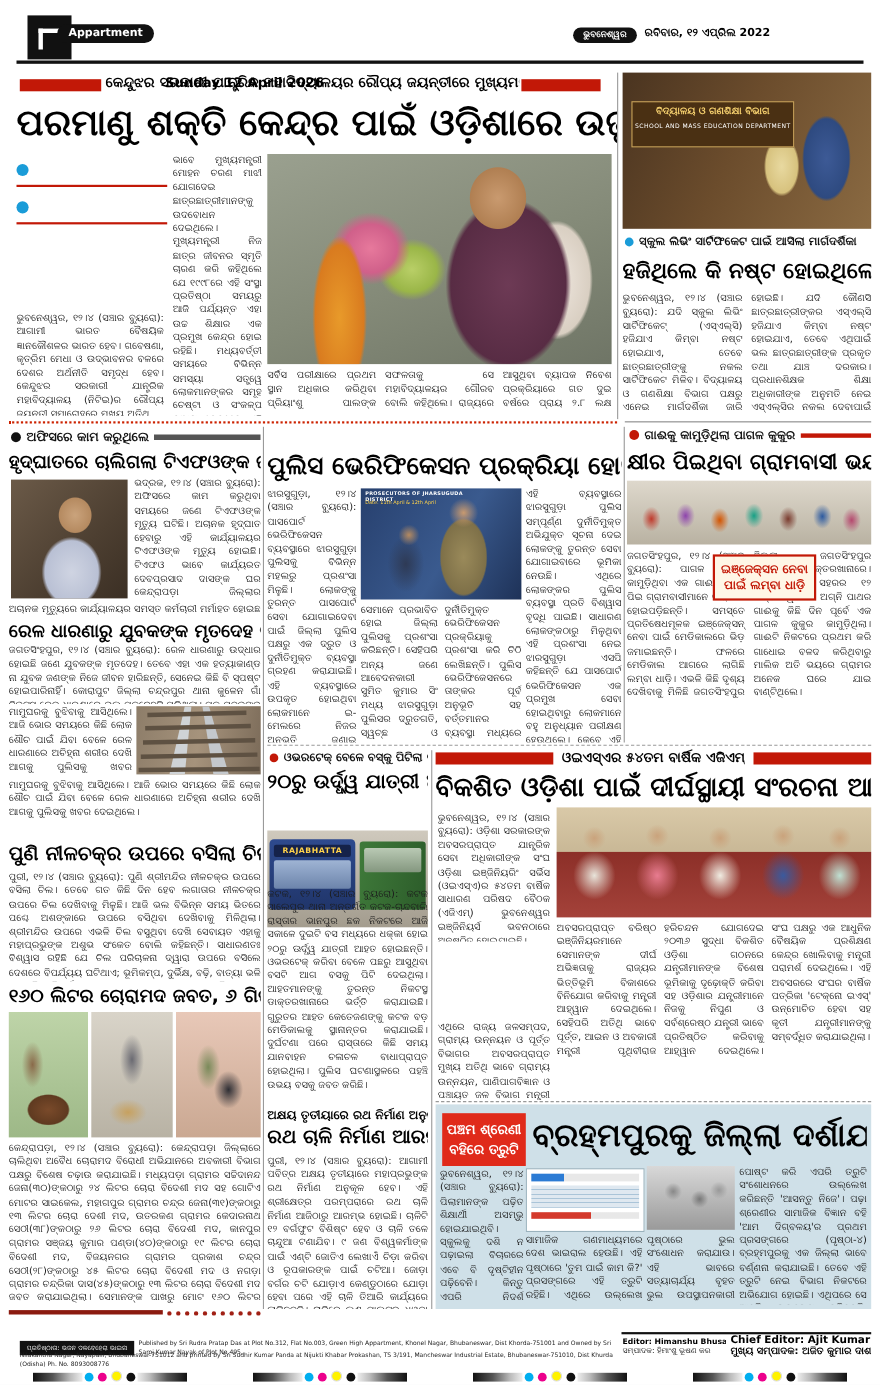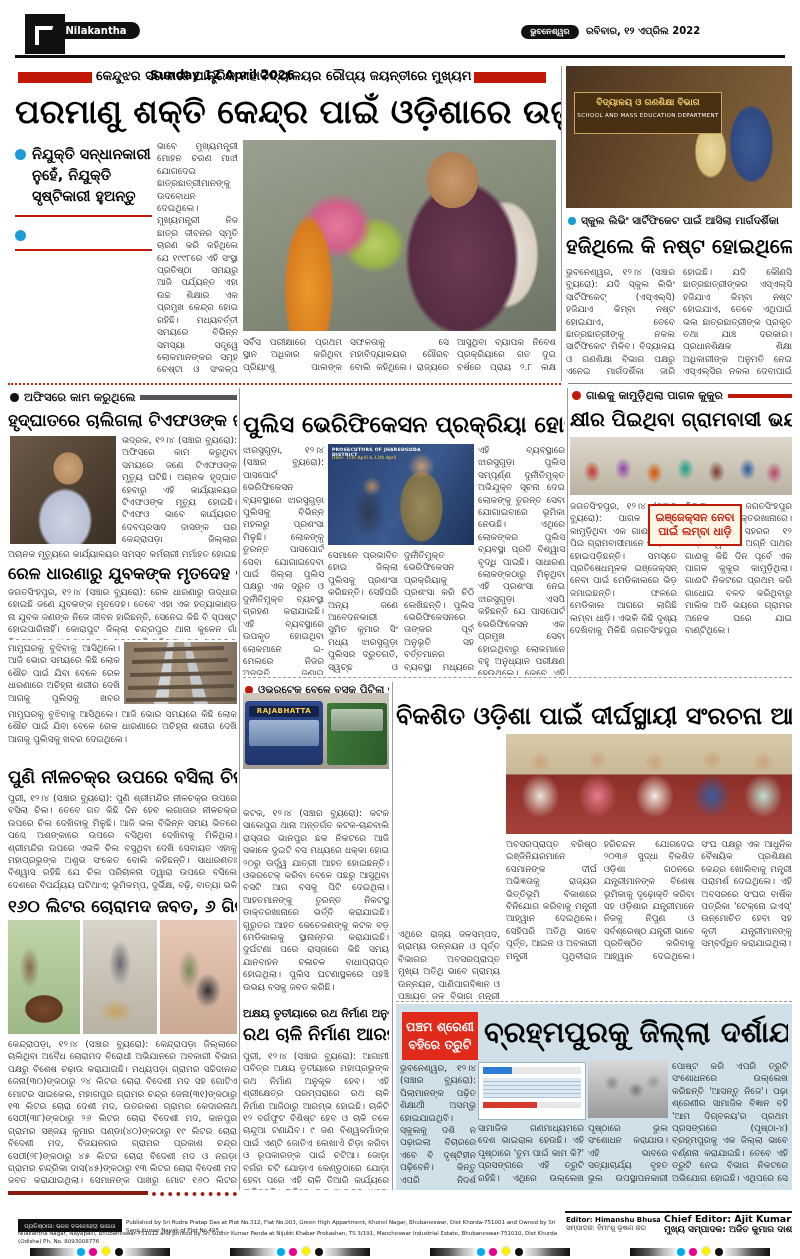--- a/index.html
+++ b/index.html
@@ -20,45 +20,45 @@
   .vr{background:#9a9a9a;width:1px;}
 </style>
 </head>
 <body>
 
 <div class="page">
 
   <div class="ab" style="left:25px;top:14px;width:40px;height:40px;background:#111;">
     <div class="ab" style="left:10px;top:12px;width:15px;height:15px;border-left:4px solid #fff;border-top:4px solid #fff;"></div>
   </div>
-  <div class="ab pill" style="left:52px;top:22px;width:88px;height:17px;font-size:10px;">Nilakantha</div>
+  <div class="ab pill" style="left:52px;top:22px;width:88px;height:17px;font-size:10px;">Appartment</div>
   <div class="ab hl" style="left:150px;top:24px;font-size:12px;margin-top:44px;">Sunday 12 April 2026</div>
 
   <div class="ab pill" style="left:521px;top:25px;width:58px;height:14px;font-size:8px;border-radius:7px;">ଭୁବନେଶ୍ୱର</div>
   <div class="ab hl" style="left:586px;top:25px;font-size:10px;">ରବିବାର, ୧୨ ଏପ୍ରିଲ 2022</div>
 
 
   <div class="ab" style="left:15px;top:55px;width:770px;height:3px;background:#111;"></div>
 
   <div class="ab redbar" style="left:18px;top:72px;width:74px;"></div>
   <div class="ab hl" style="left:96px;top:68px;width:376px;height:18px;font-size:13px;text-align:center;white-space:nowrap;">କେନ୍ଦୁଝର ସରକାରୀ ଯାନ୍ତ୍ରିକ ମହାବିଦ୍ୟାଳୟର ରୌପ୍ୟ ଜୟନ୍ତୀରେ ମୁଖ୍ୟମନ୍ତ୍ରୀ</div>
   <div class="ab redbar" style="left:474px;top:72px;width:72px;"></div>
 
   <div class="ab hl" style="left:15px;top:88px;width:546px;height:48px;font-size:33px;line-height:48px;white-space:nowrap;">ପରମାଣୁ ଶକ୍ତି କେନ୍ଦ୍ର ପାଇଁ ଓଡ଼ିଶାରେ ଉଜ୍ଜ୍ୱଳ ସମ୍ଭାବନା</div>
 
   <div class="ab" style="left:15px;top:140px;width:137px;height:138px;">
     <div style="display:flex;gap:6px;padding:4px 0 8px 0;border-bottom:2px solid #c21807;">
       <span class="dot" style="width:11px;height:11px;background:#1a9cd8;margin-top:5px;flex:none;"></span>
-      <span class="hl" style="font-size:14.5px;line-height:1.45;">ନିଯୁକ୍ତି ସନ୍ଧାନକାରୀ ନୁହେଁ, ନିଯୁକ୍ତି ସୃଷ୍ଟିକାରୀ ହୁଅନ୍ତୁ</span>
     </div>
     <div style="display:flex;gap:6px;padding:8px 0 8px 0;border-bottom:2px solid #c21807;">
       <span class="dot" style="width:11px;height:11px;background:#1a9cd8;margin-top:5px;flex:none;"></span>
     </div>
   </div>
 
+  <div class="ab bt" style="left:15px;top:284px;width:134px;height:94px;">ଭୁବନେଶ୍ୱର, ୧୨।୪ (ସଞ୍ଚାର ବ୍ୟୁରୋ): ଆଗାମୀ ଭାରତ ବୈଷୟିକ ଜ୍ଞାନକୌଶଳର ଭାରତ ହେବ। ଗବେଷଣା, କୃତ୍ରିମ ମେଧା ଓ ଉଦ୍ଭାବନର ବଳରେ ଦେଶର ଅର୍ଥନୀତି ସମୃଦ୍ଧ ହେବ। କେନ୍ଦୁଝର ସରକାରୀ ଯାନ୍ତ୍ରିକ ମହାବିଦ୍ୟାଳୟ (ନିଟିଇ)ର ରୌପ୍ୟ ଜୟନ୍ତୀ ସମାରୋହରେ ମୁଖ୍ୟ ଅତିଥି</div>
   <div class="ab bt" style="left:157px;top:140px;width:81px;height:238px;">ଭାବେ ମୁଖ୍ୟମନ୍ତ୍ରୀ ମୋହନ ଚରଣ ମାଝୀ ଯୋଗଦେଇ ଛାତ୍ରଛାତ୍ରୀମାନଙ୍କୁ ଉଦବୋଧନ ଦେଇଥିଲେ। ମୁଖ୍ୟମନ୍ତ୍ରୀ ନିଜ ଛାତ୍ର ଜୀବନର ସ୍ମୃତି ଚାରଣ କରି କହିଥିଲେ ଯେ ୧୯୯୮ରେ ଏହି ସଂସ୍ଥା ପ୍ରତିଷ୍ଠା ସମୟରୁ ଆଜି ପର୍ଯ୍ୟନ୍ତ ଏହା ଉଚ୍ଚ ଶିକ୍ଷାର ଏକ ପ୍ରମୁଖ କେନ୍ଦ୍ର ହୋଇ ରହିଛି। ମଧ୍ୟବର୍ତ୍ତୀ ସମୟରେ ବିଭିନ୍ନ ସମସ୍ୟା ସତ୍ତ୍ୱେ ଲୋକମାନଙ୍କର ସମୂହ ଚେଷ୍ଟା ଓ ସଂକଳ୍ପ ଦ୍ୱାରା ୨୦୦୧ରେ ଏହି ସଂସ୍ଥା ପୂର୍ଣ୍ଣାଙ୍ଗ ରୂପ ନେଇଥିଲା, ଯାହା ଏବେ ତ ଓ ଦୃଢ଼ ସଂକଳ୍ପରେ ଚଳୁଛି। ଏହି ମହାବିଦ୍ୟାଳୟରୁ ପ୍ରାୟ ୩୫୦୦ ଛାତ୍ରଛାତ୍ରୀ ଦେଶ ବିଦେଶରେ ସଫଳତାର ସହ କାର୍ଯ୍ୟ କରୁଛନ୍ତି; ଯୁବଶକ୍ତି ଦ୍ୱାରା ସଶକ୍ତୀକରଣ ହେବା ସହ ଓଡ଼ିଶା ବିଶ୍ୱରେ ପରିଚିତ ହେବ।</div>
 
   <div class="ab ph" style="left:243px;top:140px;width:313px;height:191px;
        background:
          radial-gradient(42px 46px at 67% 21%, #c99a6f 0%, #b07f52 60%, transparent 62%),
          radial-gradient(95px 130px at 70% 62%, #6d3a55 0%, #582c44 55%, transparent 60%),
          radial-gradient(55px 90px at 84% 60%, #efe7df 0%, #d9cfc2 55%, transparent 60%),
          radial-gradient(40px 120px at 21% 78%, #e89a2a 0%, #d97b1f 55%, transparent 62%),
          radial-gradient(60px 55px at 30% 45%, #e7799c 0%, #d0608a 40%, transparent 60%),
          radial-gradient(50px 45px at 42% 55%, #b9cf67 0%, #9ab648 45%, transparent 62%),
@@ -178,32 +178,38 @@
 
   <div class="ab" style="left:243px;top:677px;width:549px;border-top:1px dashed #999;"></div>
   <div class="ab vr" style="left:392px;top:682px;height:508px;"></div>
   <div class="ab" style="left:396px;top:1001px;width:396px;border-top:1px dashed #999;"></div>
 
   <div class="ab kick" style="left:245px;top:683px;width:144px;font-size:10.5px;">
     <span class="dot" style="width:8px;height:8px;background:#c21807;flex:none;"></span>
     <span>ଓଭରଟେକ୍ ବେଳେ ବସ୍‌କୁ ପିଟିଲା ବସ୍</span>
   </div>
   <div class="ab hl" style="left:243px;top:698px;width:146px;height:26px;font-size:18px;line-height:26px;white-space:nowrap;">୨୦ରୁ ଉର୍ଦ୍ଧ୍ୱ ଯାତ୍ରୀ ଆହତ</div>
-  <div class="ab ph" style="left:243px;top:693px;width:146px;height:76px;background:linear-gradient(#cfc9bd,#a39c8e);">
+  <div class="ab ph" style="left:243px;top:755px;width:146px;height:88px;background:linear-gradient(#cfc9bd,#a39c8e);">
     <div style="position:absolute;left:2px;top:8px;width:78px;height:64px;background:linear-gradient(#2e4a8e,#20356a);border-radius:4px;">
       <div style="margin:5px 4px 0 4px;height:11px;background:#15224a;border-radius:2px;color:#ffd24a;font-size:7px;font-weight:bold;text-align:center;line-height:11px;letter-spacing:.5px;">RAJABHATTA</div>
       <div style="margin:3px 4px;height:26px;background:linear-gradient(#9fb4d4,#6c84ab);border-radius:2px;"></div>
     </div>
     <div style="position:absolute;right:2px;top:10px;width:60px;height:62px;background:linear-gradient(100deg,#3f7a3a,#2c5c2a);border-radius:3px;">
       <div style="margin:6px 4px;height:22px;background:linear-gradient(#b9c9b4,#84977f);border-radius:2px;"></div>
     </div>
   </div>
   <div class="ab bt" style="left:243px;top:807px;width:146px;height:190px;">କଟକ, ୧୨।୪ (ସଞ୍ଚାର ବ୍ୟୁରୋ): କଟକ ସାଲେପୁର ଥାନା ଅନ୍ତର୍ଗତ କଟକ-ଚାନ୍ଦବାଲି ରାସ୍ତାର ଭାନପୁର ଛକ ନିକଟରେ ଆଜି ସକାଳେ ଦୁଇଟି ବସ ମଧ୍ୟରେ ଧକ୍କା ହୋଇ ୨୦ରୁ ଊର୍ଦ୍ଧ୍ୱ ଯାତ୍ରୀ ଆହତ ହୋଇଛନ୍ତି। ଓଭରଟେକ୍ କରିବା ବେଳେ ପଛରୁ ଆସୁଥିବା ବସଟି ଆଗ ବସକୁ ପିଟି ଦେଇଥିଲା। ଆହତମାନଙ୍କୁ ତୁରନ୍ତ ନିକଟସ୍ଥ ଡାକ୍ତରଖାନାରେ ଭର୍ତ୍ତି କରାଯାଇଛି। ଗୁରୁତର ଆହତ କେତେଜଣଙ୍କୁ କଟକ ବଡ଼ ମେଡିକାଲକୁ ସ୍ଥାନାନ୍ତର କରାଯାଇଛି। ଦୁର୍ଘଟଣା ପରେ ରାସ୍ତାରେ କିଛି ସମୟ ଯାନବାହନ ଚଳାଚଳ ବାଧାପ୍ରାପ୍ତ ହୋଇଥିଲା। ପୁଲିସ ଘଟଣାସ୍ଥଳରେ ପହଞ୍ଚି ଉଭୟ ବସକୁ ଜବତ କରିଛି।</div>
 
+  <div class="ab" style="left:396px;top:681px;width:396px;height:16px;display:flex;align-items:center;gap:8px;">
+    <span style="flex:1;height:11px;background:#c21807;"></span>
+    <span class="hl" style="font-size:12.5px;white-space:nowrap;">ଓଇଏସ୍‌ଏର ୫୪ତମ ବାର୍ଷିକ ଏଜିଏମ୍</span>
+    <span style="flex:1;height:11px;background:#c21807;"></span>
+  </div>
   <div class="ab hl" style="left:396px;top:698px;width:396px;height:36px;font-size:24px;line-height:36px;white-space:nowrap;">ବିକଶିତ ଓଡ଼ିଶା ପାଇଁ ଦୀର୍ଘସ୍ଥାୟୀ ସଂରଚନା ଆବଶ୍ୟକ: ମନ୍ତ୍ରୀ</div>
+  <div class="ab bt" style="left:398px;top:738px;width:102px;height:118px;">ଭୁବନେଶ୍ୱର, ୧୨।୪ (ସଞ୍ଚାର ବ୍ୟୁରୋ): ଓଡ଼ିଶା ସରକାରଙ୍କ ଅବସରପ୍ରାପ୍ତ ଯାନ୍ତ୍ରିକ ସେବା ଅଧିକାରୀଙ୍କ ସଂଘ ଓଡ଼ିଶା ଇଞ୍ଜିନିୟରିଂ ସର୍ଭିସ (ଓଇଏସ୍‌ଏ)ର ୫୪ତମ ବାର୍ଷିକ ସାଧାରଣ ପରିଷଦ ବୈଠକ (ଏଜିଏମ୍) ଭୁବନେଶ୍ୱର ଇଞ୍ଜିନିୟର୍ସ ଭବନଠାରେ ଅନୁଷ୍ଠିତ ହୋଇଯାଇଛି।</div>
   <div class="ab ph" style="left:506px;top:734px;width:286px;height:100px;
        background:
          radial-gradient(16px 16px at 12% 28%, #caa37c 0%, transparent 66%),
          radial-gradient(16px 16px at 32% 26%, #caa37c 0%, transparent 66%),
          radial-gradient(16px 16px at 52% 28%, #caa37c 0%, transparent 66%),
          radial-gradient(16px 16px at 72% 26%, #caa37c 0%, transparent 66%),
          radial-gradient(16px 16px at 90% 28%, #caa37c 0%, transparent 66%),
          radial-gradient(30px 34px at 12% 62%, #e8e4da 0%, transparent 64%),
          radial-gradient(30px 34px at 32% 62%, #e87c90 0%, transparent 64%),
          radial-gradient(30px 34px at 52% 62%, #f0ece2 0%, transparent 64%),

